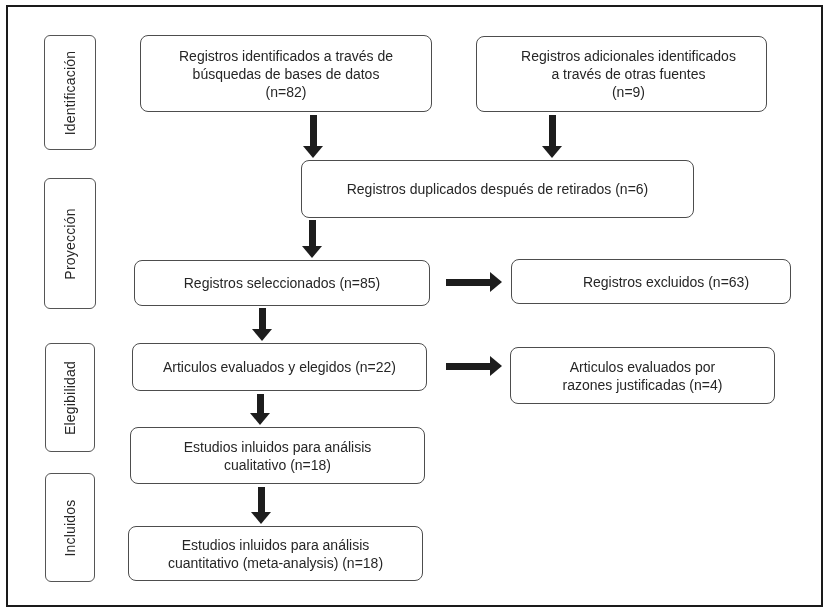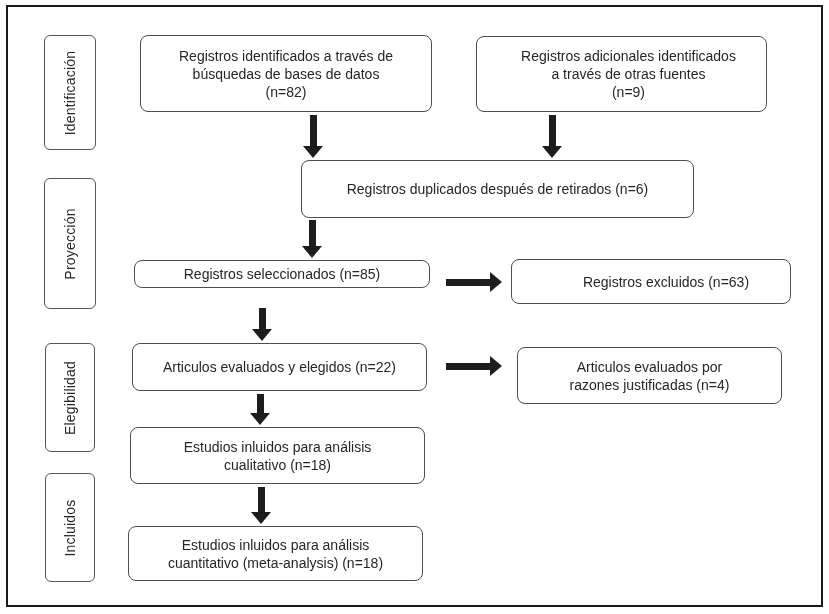--- a/index.html
+++ b/index.html
@@ -53,24 +53,24 @@
     text-align: center;
     white-space: pre-line;
     font-size: 14px;
     line-height: 18px;
     padding: 2px 6px;
     box-sizing: border-box;
   }
   #box-identified        { left: 140px; top: 35px;  width: 292px; height: 77px; }
   #box-additional        { left: 476px; top: 36px;  width: 291px; height: 76px; padding-left: 20px; }
   #box-duplicates        { left: 269px; top: 160px; width: 393px; height: 58px; margin-left: 32px; }
-  #box-screened          { left: 134px; top: 260px; width: 296px; height: 28px; }
+  #box-screened          { left: 134px; top: 260px; width: 296px; height: 46px; }
   #box-excluded          { left: 511px; top: 259px; width: 280px; height: 45px; padding-left: 36px; }
   #box-assessed          { left: 132px; top: 343px; width: 295px; height: 48px; text-align: center; }
-  #box-assessed-excluded { left: 510px; top: 347px; width: 265px; height: 57px; margin-left: 7px; }
+  #box-assessed-excluded { left: 510px; top: 347px; width: 265px; height: 57px; }
   #box-qualitative       { left: 130px; top: 427px; width: 295px; height: 57px; }
   #box-quantitative      { left: 128px; top: 526px; width: 295px; height: 55px; }
 
   
   .arrow { position: absolute; }
   .arrow .shaft { position: absolute; background: #1d1d1d; }
   .arrow .head  { position: absolute; width: 0; height: 0; }
   .arrow.down { width: 20px; }
   .arrow.down .shaft { left: 6.5px; top: 0; width: 7px; height: calc(100% - 11px); }
   .arrow.down .head  {

